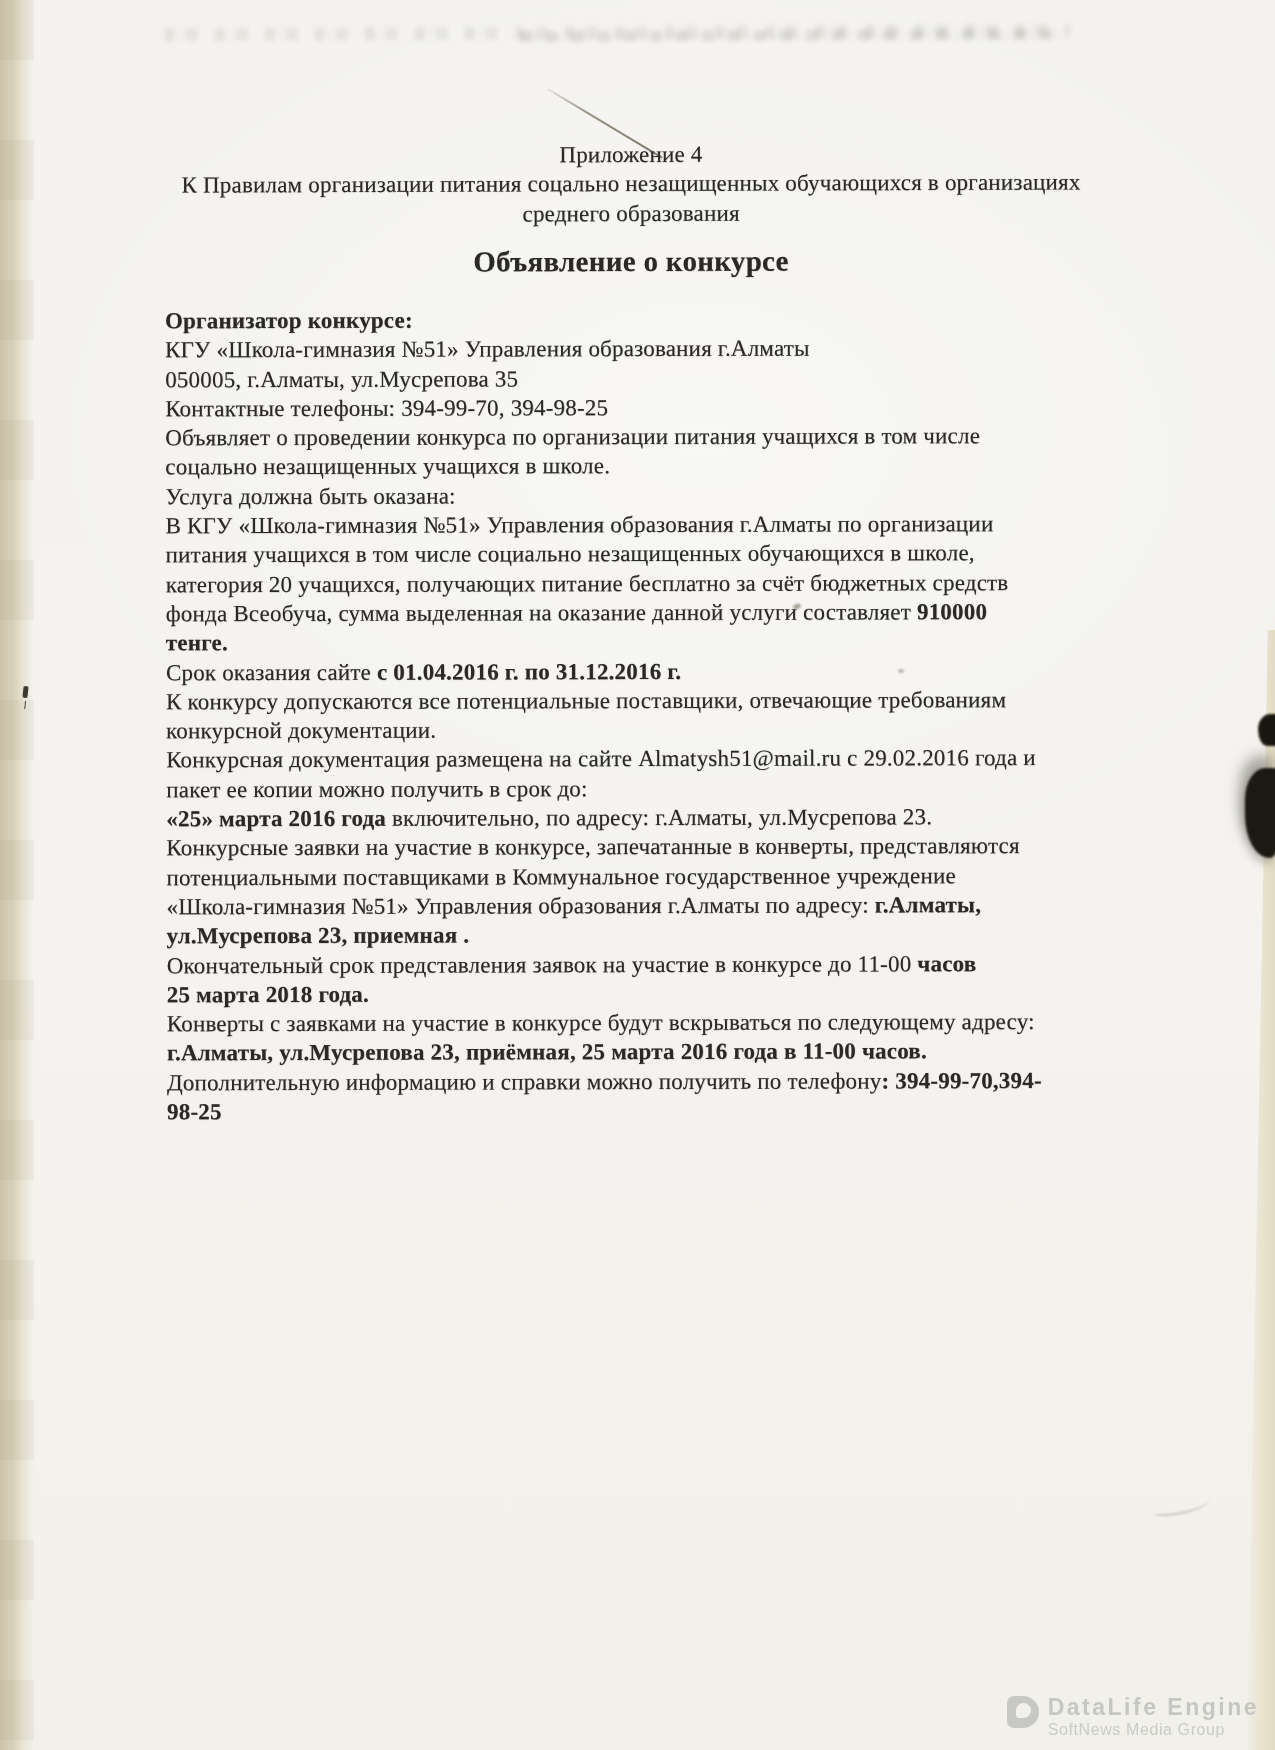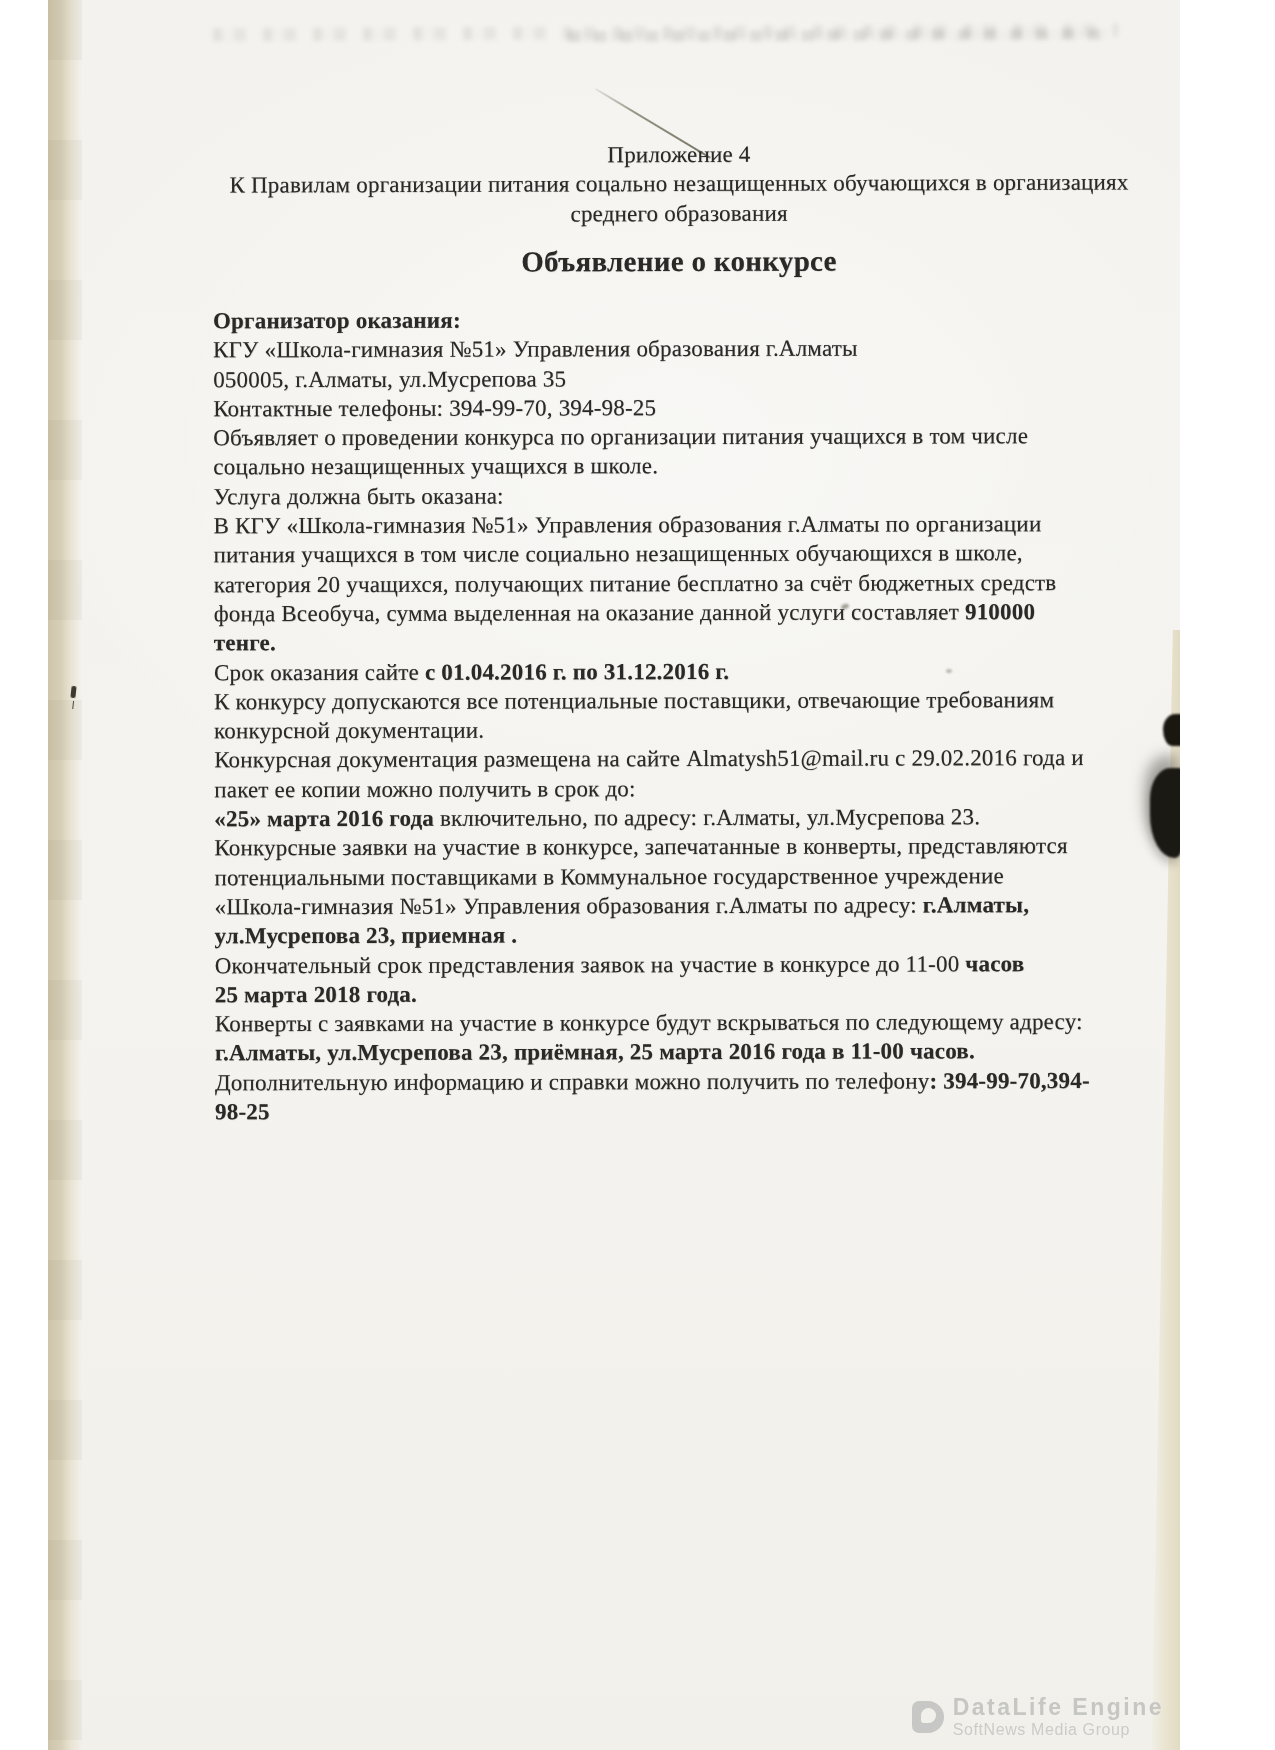--- a/index.html
+++ b/index.html
@@ -1,25 +1,24 @@
 <!DOCTYPE html>
 <html><head>
 <meta charset="utf-8">
 <style>
   html,body{margin:0;padding:0;}
   .page{
     position:relative;
-    width:1132px;height:1750px;
+    width:1275px;height:1750px;
     overflow:hidden;
     background:
       radial-gradient(ellipse 1000px 700px at 55% 25%, rgba(255,255,255,.4), rgba(255,255,255,0) 70%),
       linear-gradient(180deg,#f3f2ee 0%,#f4f3ef 55%,#f1f0ea 100%);
     font-family:"Liberation Serif","DejaVu Serif",serif;
     color:#2b2927;
-    margin-left:48px;
   }
   
   .edge-left{
     position:absolute;left:0;top:0;bottom:0;width:34px;
     background:
       repeating-linear-gradient(180deg, rgba(90,80,50,.05) 0 60px, rgba(90,80,50,0) 60px 140px),
       linear-gradient(90deg,#cec5aa 0%,#d7cfb8 38%,#e8e3d2 66%,rgba(244,243,238,0) 100%);
   }
   .edge-right{
     position:absolute;right:0;top:630px;bottom:0;width:30px;
@@ -87,21 +86,21 @@
   }
   .doc-body .line{white-space:nowrap;min-height:29.3px;}
   .header-block,.doc-title,.doc-body{
     text-shadow:.3px .3px .8px rgba(43,41,39,.45);
   }
   .seg-b{font-weight:bold;}
   .seg-u{text-decoration-thickness:1.5px;text-underline-offset:4px;}
   
   .watermark{
     position:absolute;right:16px;bottom:12px;
-    display:flex;align-items:center;gap:9px;
+    display:flex;align-items:flex-start;gap:9px;
     font-family:"Liberation Sans","DejaVu Sans",sans-serif;
     user-select:none;
   }
   .wm-logo{
     position:relative;width:32px;height:32px;background:#c7c7c5;
     border-radius:22% 50% 50% 22%;
   }
   .wm-logo::after{
     content:"";position:absolute;left:9px;top:7px;width:15px;height:15px;
     background:#f1f0ea;border-radius:50% 50% 50% 18%;
@@ -134,21 +133,21 @@
 
   <div class="header-block">
     <div>Приложение 4</div>
     <div>К Правилам организации питания соцально незащищенных обучающихся в организациях</div>
     <div>среднего образования</div>
   </div>
 
   <div class="doc-title">Объявление о конкурсе</div>
 
   <div class="doc-body">
-      <div class="line"><span class="seg-b">Организатор оказания:</span></div>
+      <div class="line"><span class="seg-b">Организатор конкурсе:</span></div>
       <div class="line"><span>КГУ «Школа-гимназия №51» Управления образования г.Алматы</span></div>
       <div class="line"><span>050005, г.Алматы, ул.Мусрепова 35</span></div>
       <div class="line"><span>Контактные телефоны: 394-99-70, 394-98-25</span></div>
       <div class="line"><span>Объявляет о проведении конкурса по организации питания учащихся в том числе</span></div>
       <div class="line"><span>соцально незащищенных учащихся в школе.</span></div>
       <div class="line"><span>Услуга должна быть оказана:</span></div>
       <div class="line"><span>В КГУ «Школа-гимназия №51» Управления образования г.Алматы по организации</span></div>
       <div class="line"><span>питания учащихся в том числе социально незащищенных обучающихся в школе,</span></div>
       <div class="line"><span>категория 20 учащихся, получающих питание бесплатно за счёт бюджетных средств</span></div>
       <div class="line"><span>фонда Всеобуча, сумма выделенная на оказание данной услуги составляет </span><span class="seg-b">910000</span></div>

